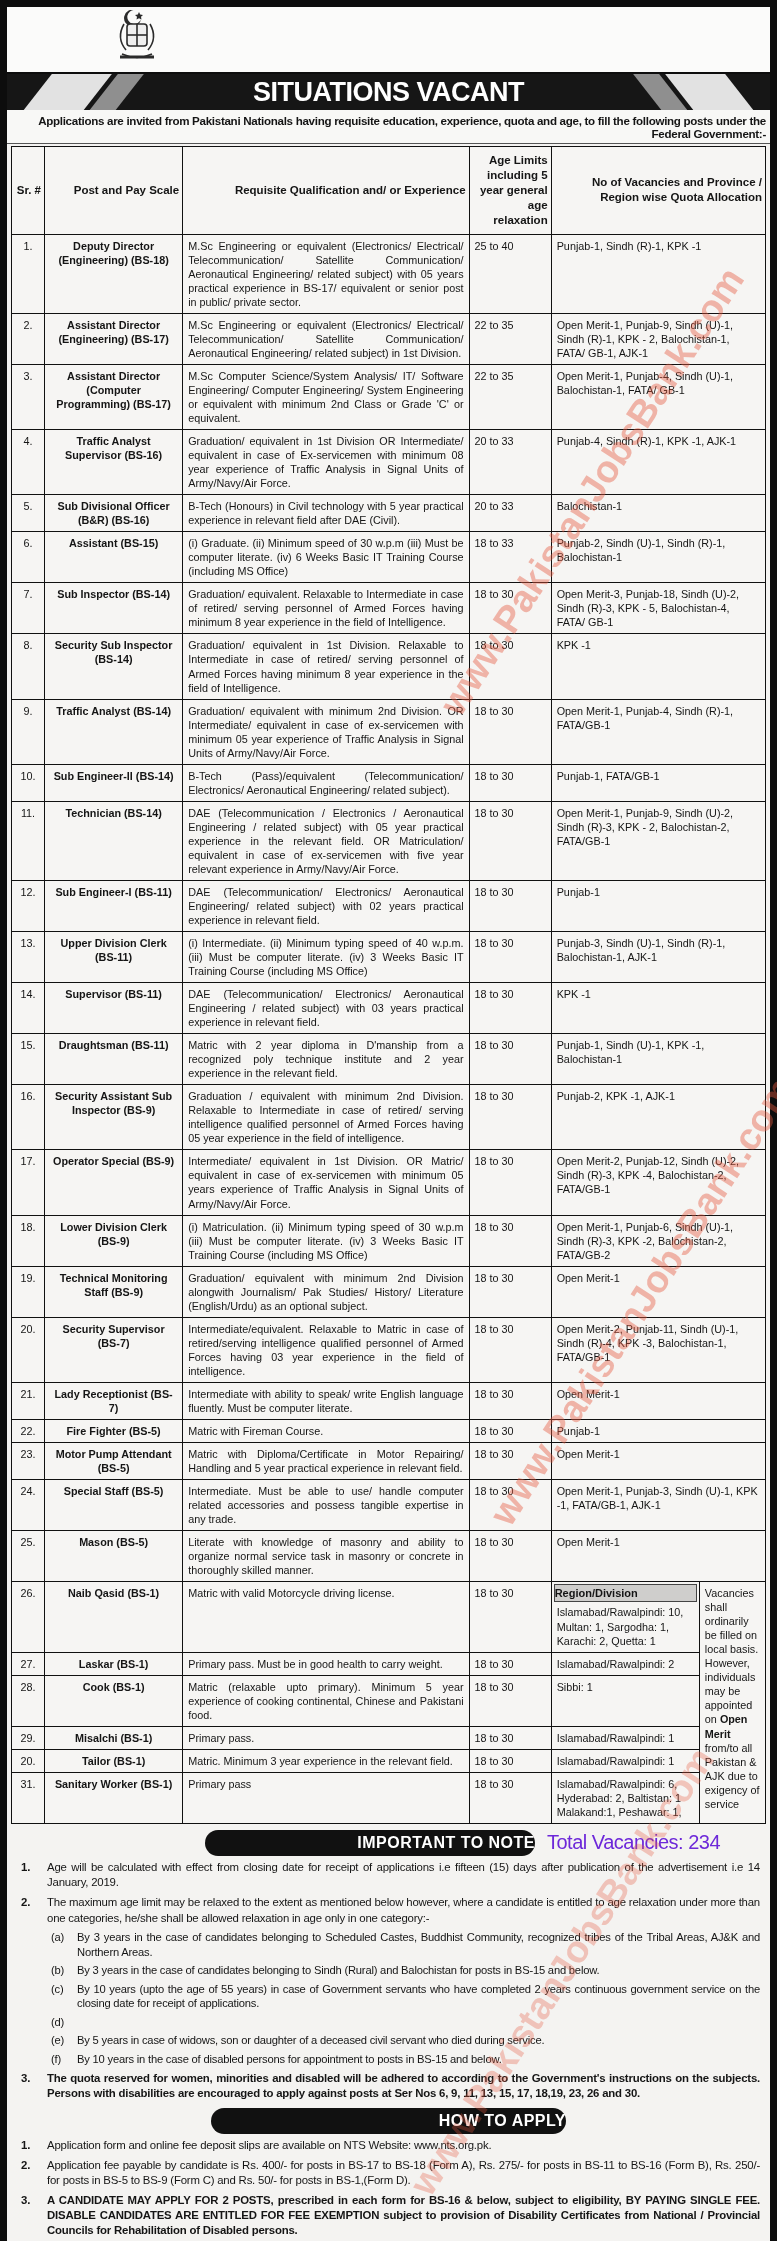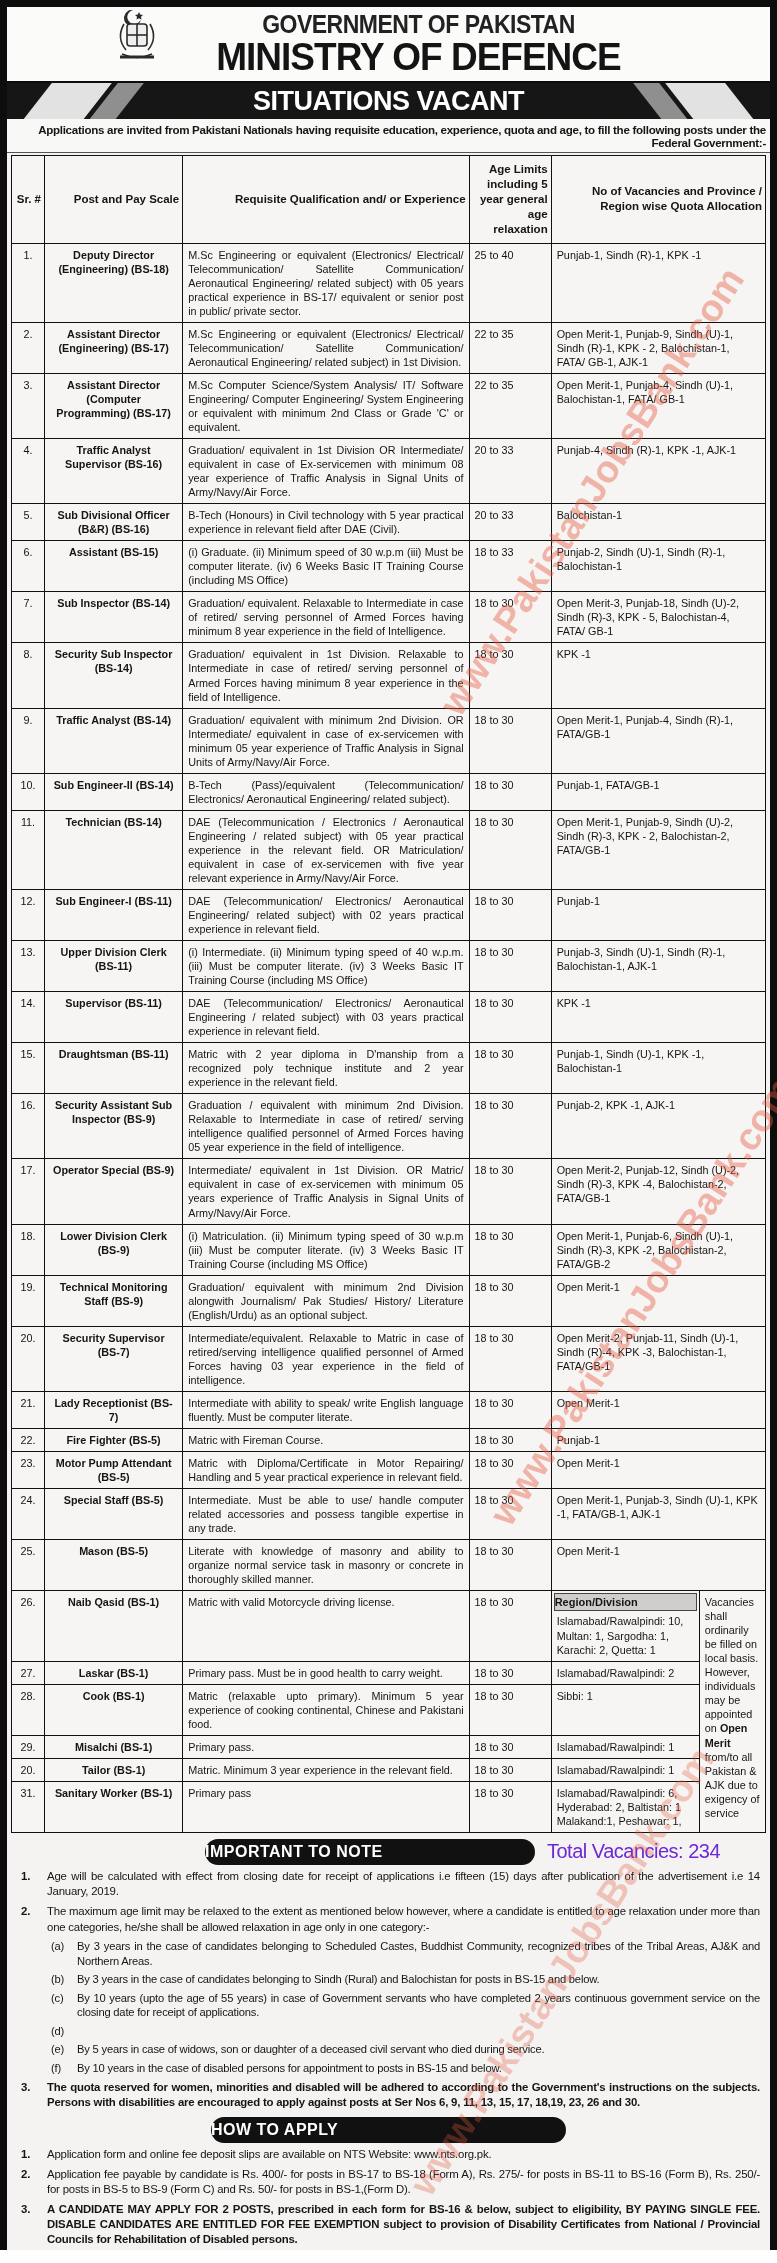--- a/index.html
+++ b/index.html
@@ -34,21 +34,21 @@
   td.c-post{text-align:center;font-weight:bold;padding-top:6px;}
   td.c-qual{text-align:justify;}
   td.c-age{text-align:left;padding-top:6px;font-size:11px;}
   td.c-quota{}
   td.c-region{}
   .region-head{background:#cfcecc;border:1px solid #444;font-weight:bold;font-size:11px;margin:-2px -3px 3px -3px;padding:1px 0;}
   td.c-note{font-size:10.6px;line-height:1.35;padding:4px 3px;}
 
   
   .pill-row{display:flex;align-items:center;margin:6px 8px 2px 8px;}
-  .pill{background:#111;color:#fff;font-weight:bold;border-radius:14px;text-align:left;}
+  .pill{background:#111;color:#fff;font-weight:bold;border-radius:14px;text-align:right;}
   .pill.important{width:330px;margin-left:190px;font-size:16px;padding:4px 0;letter-spacing:0.5px;}
   .total{font-size:20px;font-weight:normal;margin-left:12px;letter-spacing:-0.5px;color:#6d28d9;}
   .pill.apply{width:355px;margin:4px auto 2px auto;font-size:16px;padding:4px 0;letter-spacing:0.5px;display:block;}
 
   
   .note-row{display:flex;padding:2.5px 10px 2.5px 14px;font-size:11.4px;line-height:1.32;letter-spacing:-0.2px;}
   .note-num{width:26px;flex:none;font-weight:bold;}
   .note-text{flex:1;text-align:justify;}
   .sub-row{display:flex;padding:2px 10px 2px 44px;font-size:11.2px;line-height:1.3;letter-spacing:-0.2px;}
   .sub-num{width:26px;flex:none;}
@@ -78,24 +78,20 @@
               <rect x="17" y="14" width="20" height="22" rx="3" fill="#efefef"></rect>
               <line x1="27" y1="14" x2="27" y2="36"></line>
               <line x1="17" y1="25" x2="37" y2="25"></line>
               <path d="M14 14 q-8 14 2 26"></path>
               <path d="M40 14 q8 14 -2 26"></path>
               <path d="M12 44 q15 7 30 0"></path>
               <path d="M10 47 h34" stroke-width="3"></path>
             </g>
           </svg>
         </span>
-        <div class="titles">
-          <div class="gov-title">GOVERNMENT OF PAKISTAN</div>
-          <div class="min-title">MINISTRY OF DEFENCE</div>
-        </div>
       </div>
 
       <div class="band">
         <div class="stripe s1"></div>
         <div class="stripe s2"></div>
         <div class="stripe s3"></div>
         <div class="stripe s4"></div>
         <div class="band-title">SITUATIONS VACANT</div>
       </div>
 

